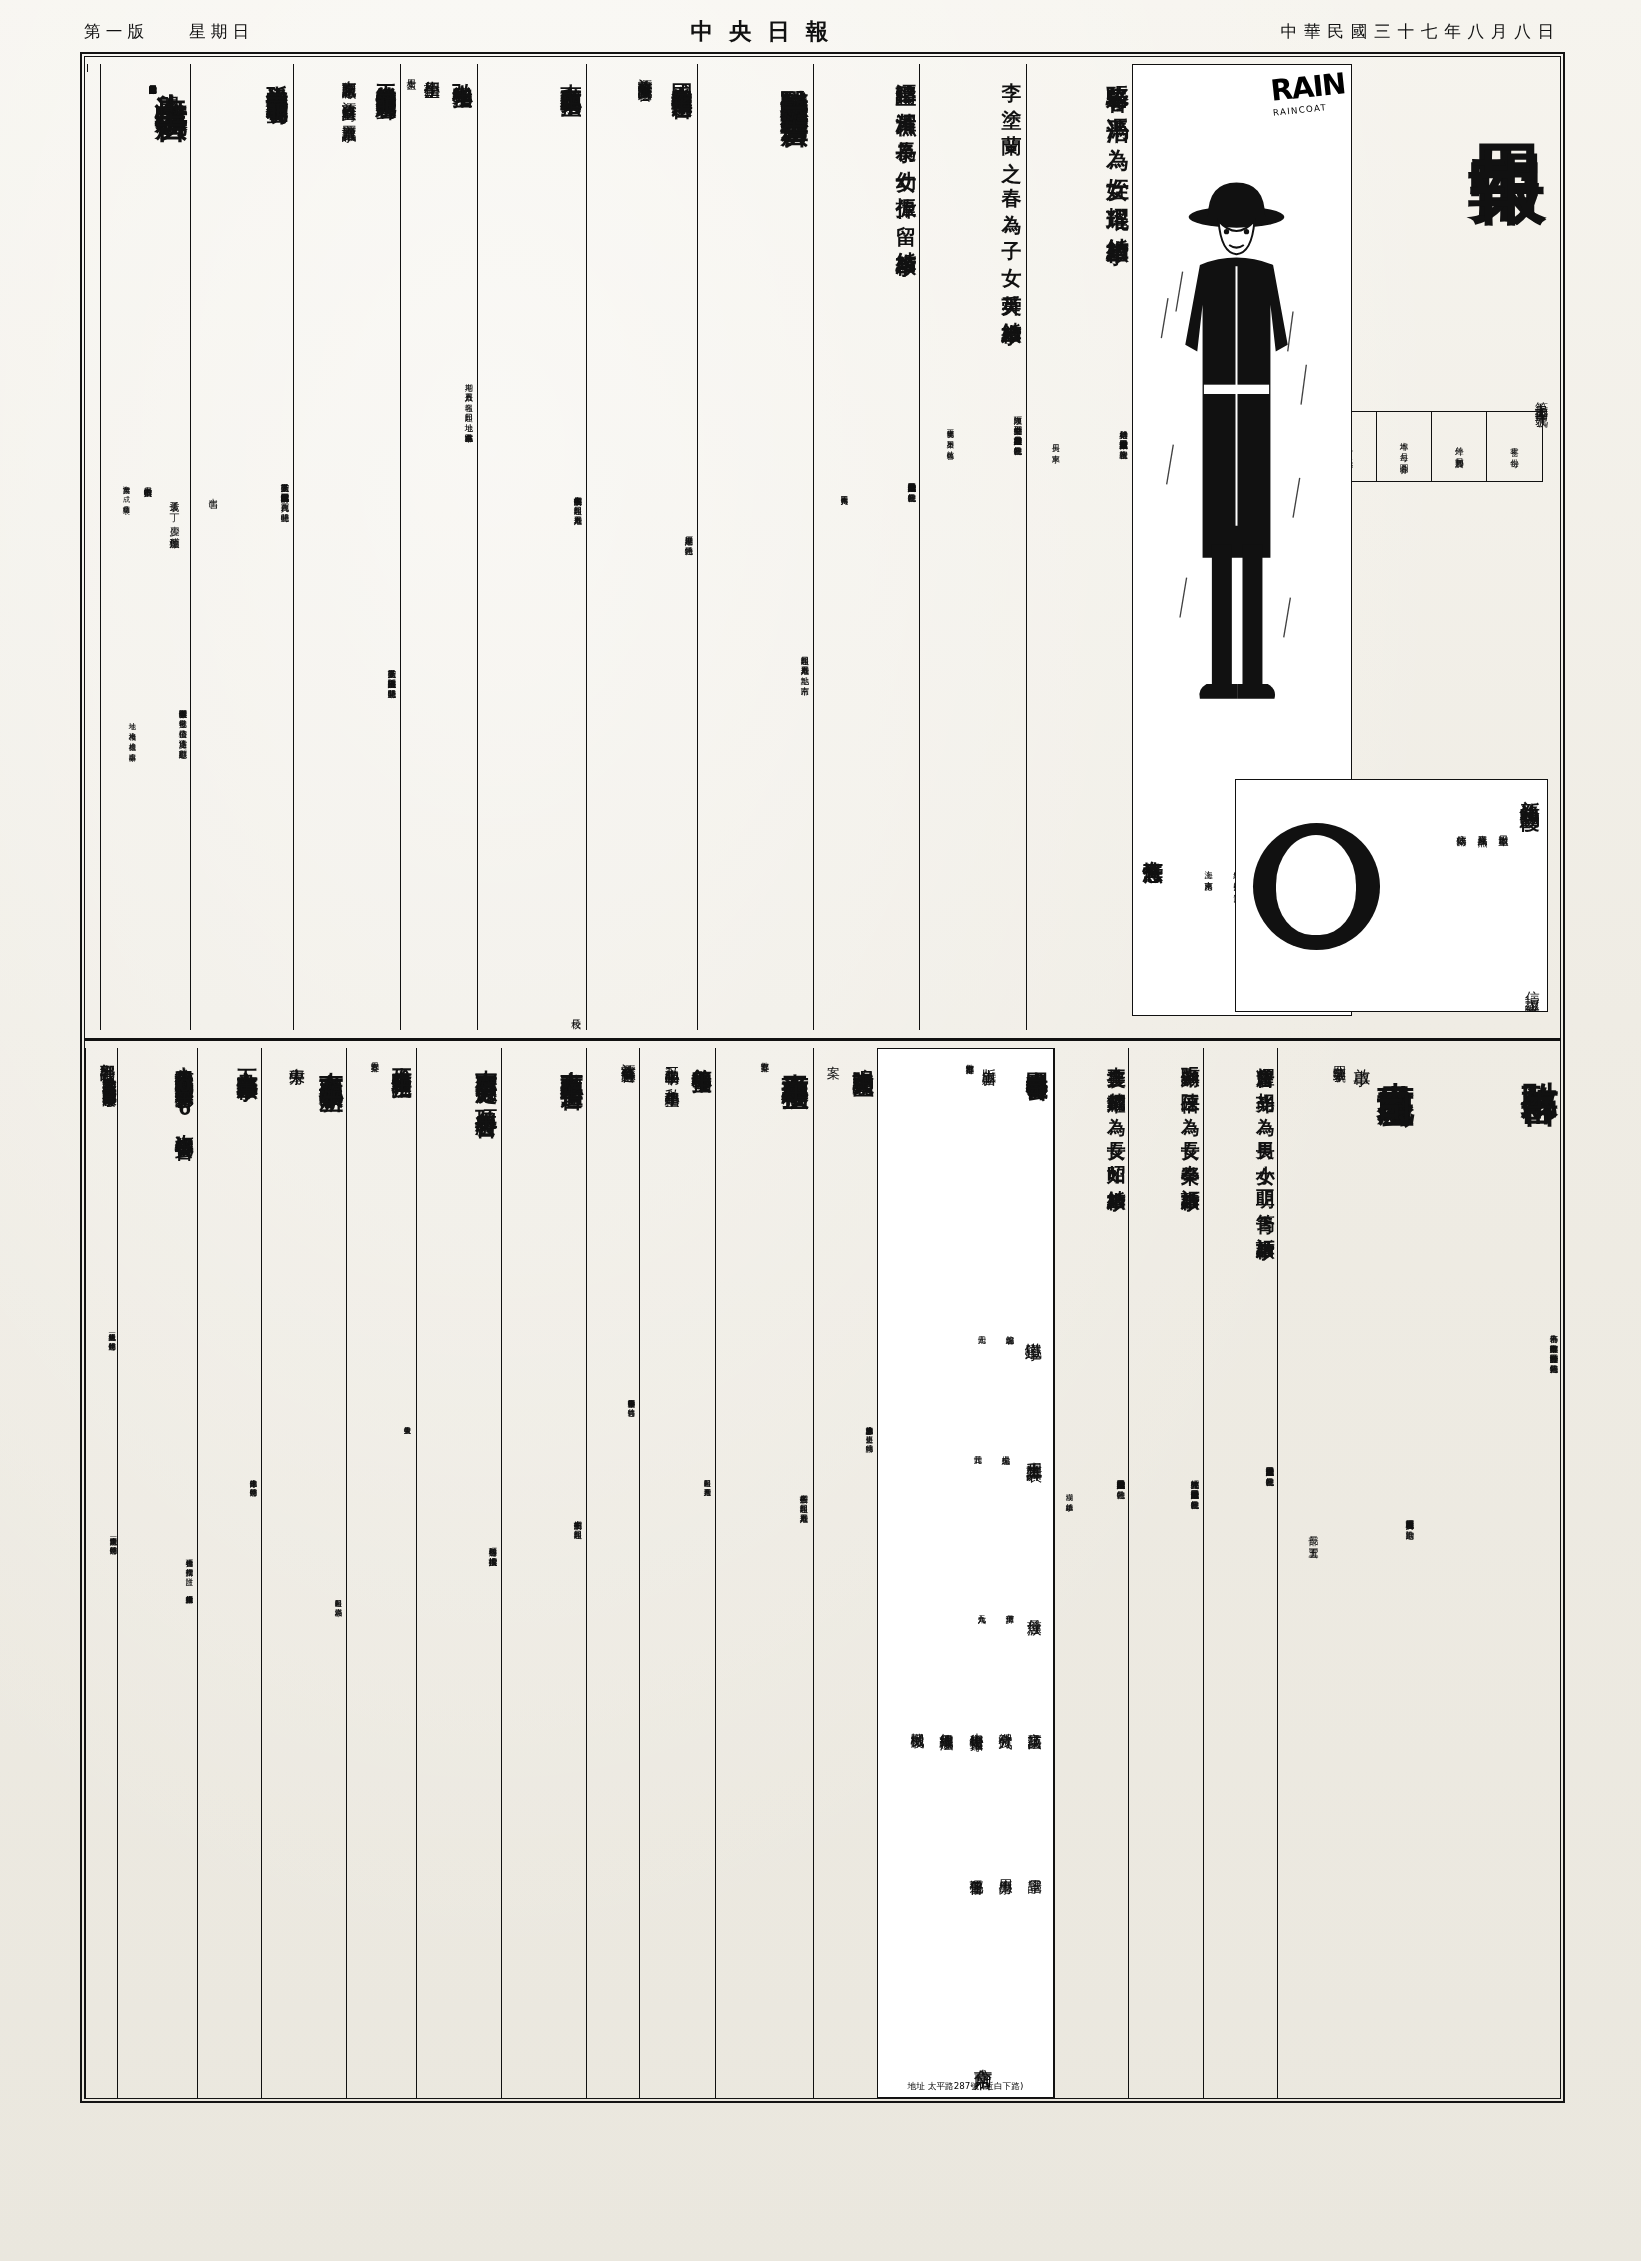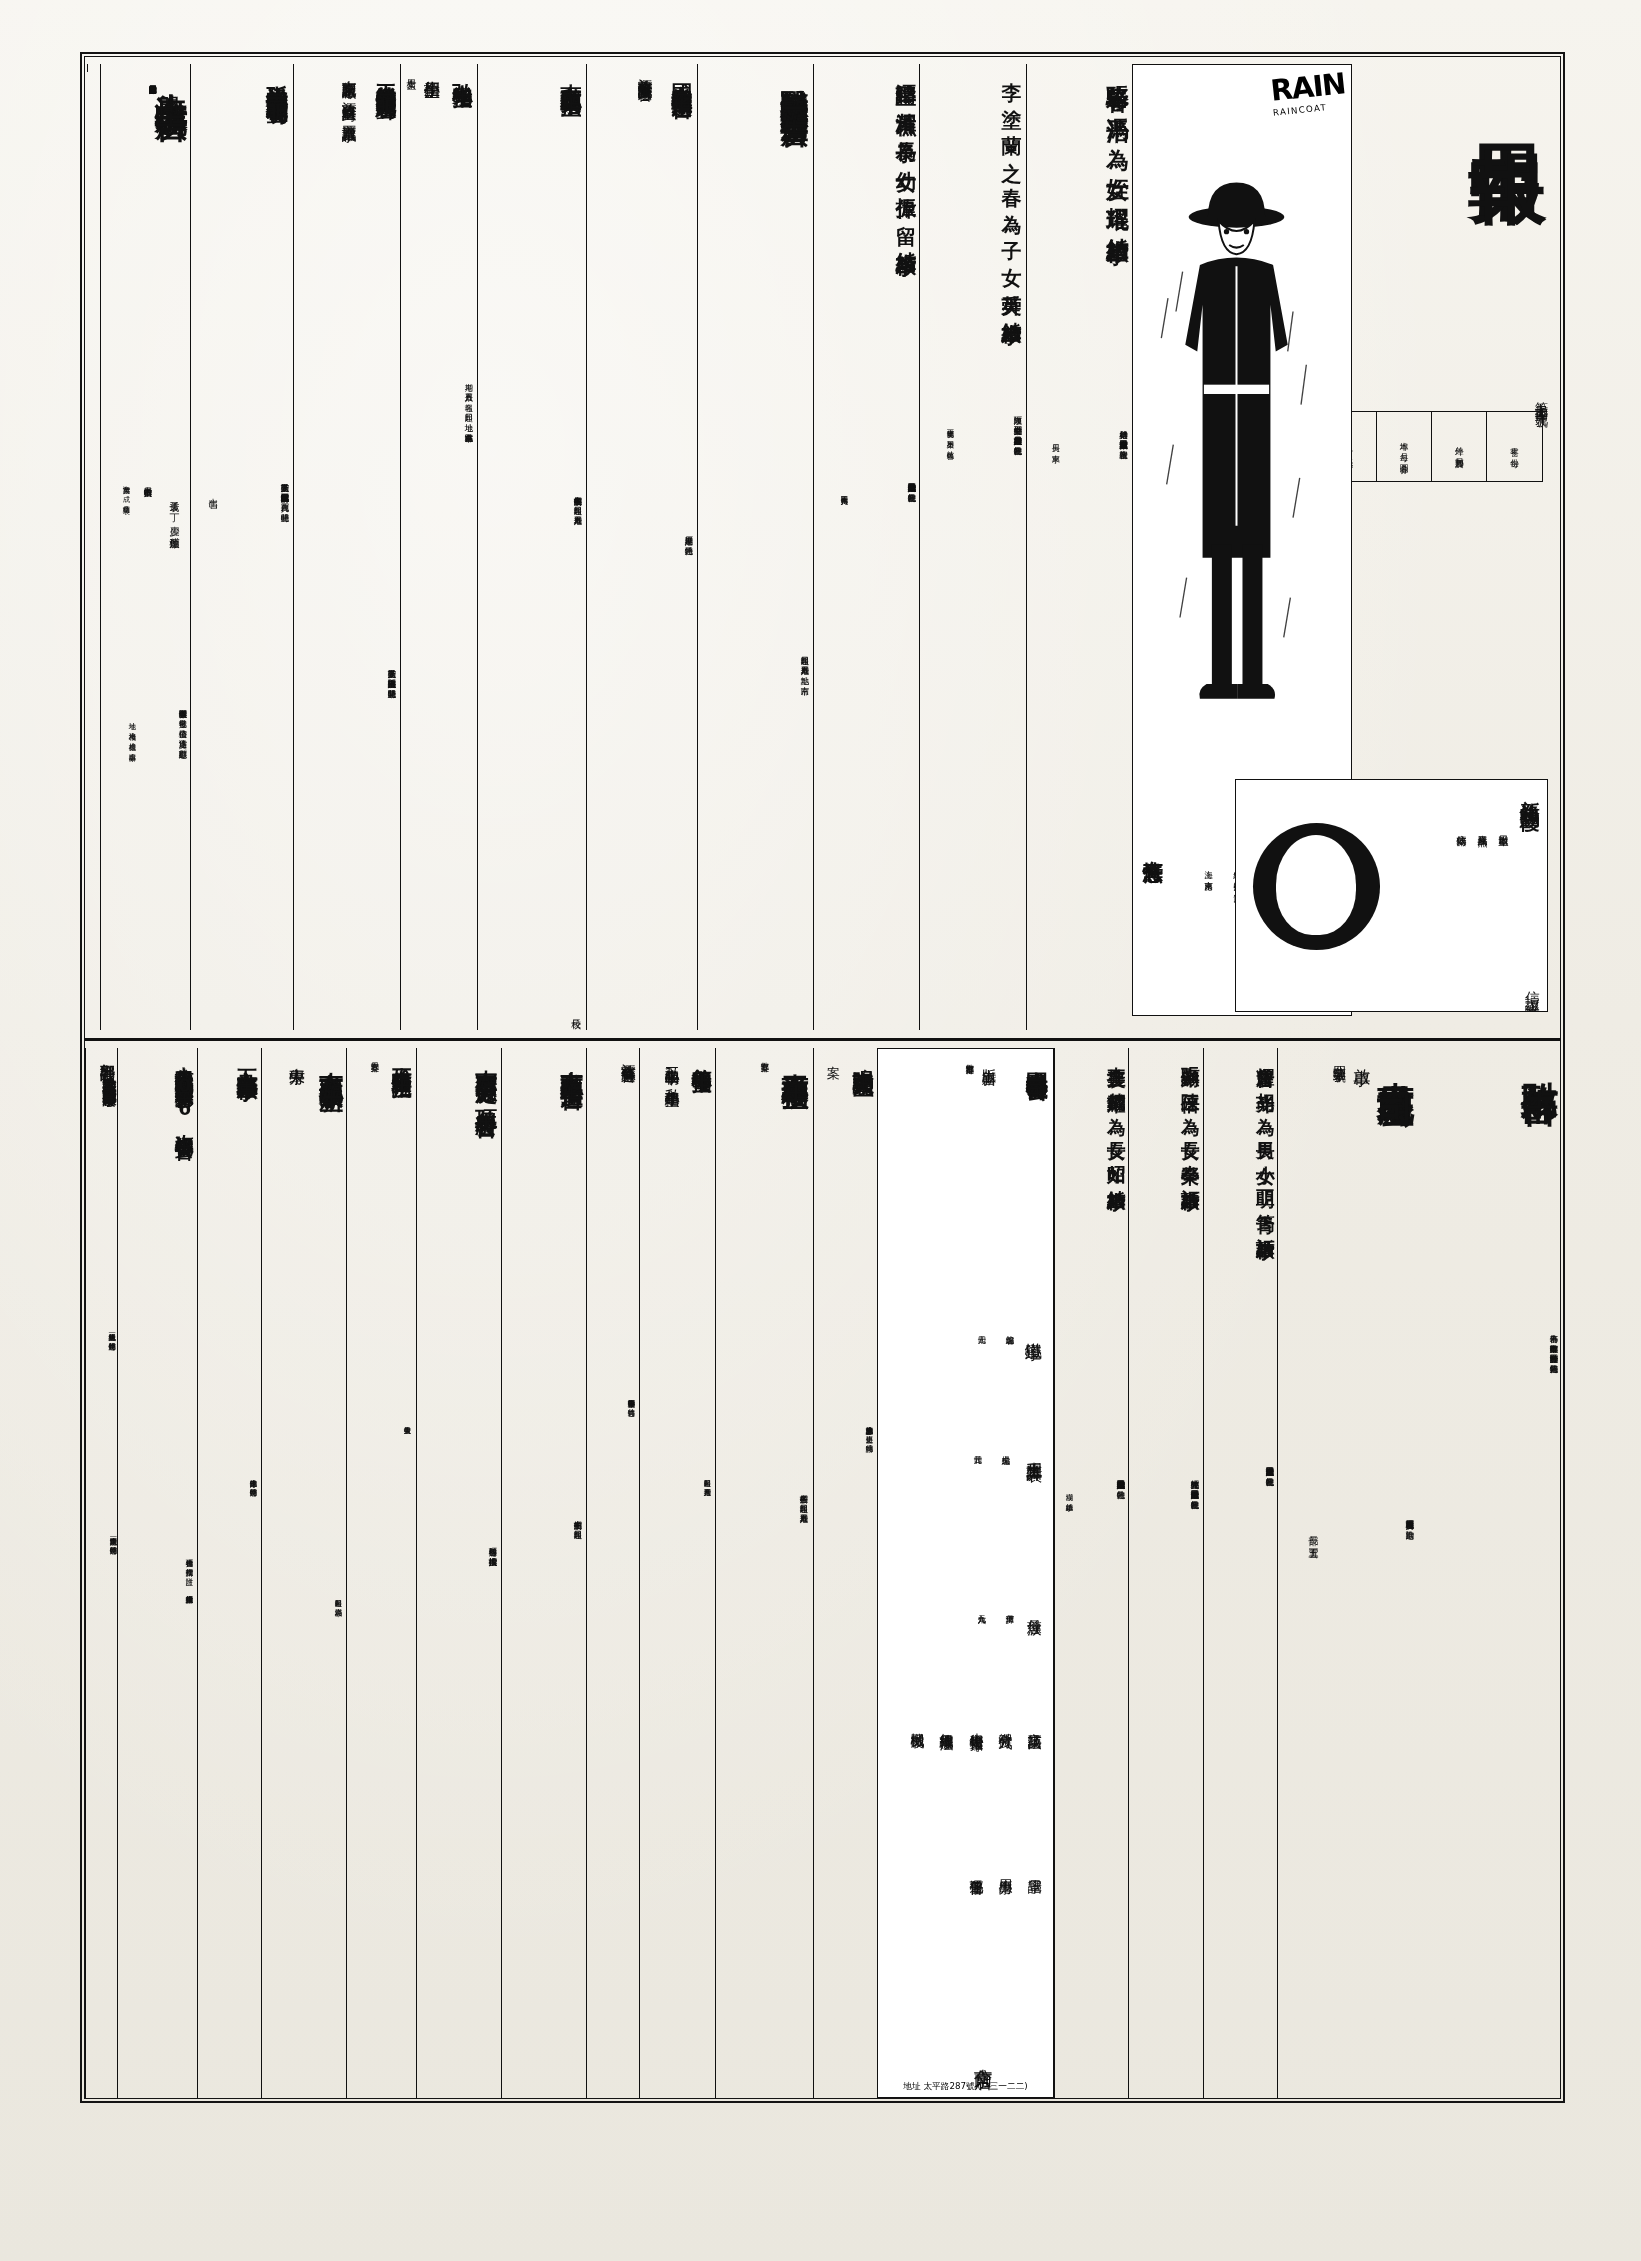--- a/index.html
+++ b/index.html
@@ -284,20 +284,28 @@
     text-align: center;
     font-size: 8.7px;
   }
 </style>
 </head>
 <body>
 
 <div id="page">
   <div id="paper-tint"></div>
 
+  <div class="masthead-row">
+    <div class="left-grp">
+      <span>第一版</span>
+      <span>星期日</span>
+    </div>
+    <div class="center-title">中央日報</div>
+    <div>中華民國三十七年八月八日</div>
+  </div>
 
   <div class="frame"></div>
   <div class="frame-inner"></div>
 
   <div class="nameplate">
     <div class="title v">中央日報</div>
     <div class="colophon vw">
       <span>社址南京中山路中正路二十九號</span><br>
       <span>電話 總機二三一二一 二三一二二</span><br>
       <span>編輯部 二三一二三</span><br>
@@ -497,21 +505,21 @@
     <div class="v" style="font-size:14px; position:absolute; right:10.7px; top:673px;">高級英語法</div>
     <div class="v" style="font-size:14px; position:absolute; right:40px; top:673px;">微分方程式</div>
     <div class="v" style="font-size:14px; position:absolute; right:69px; top:673px;">小學算術複習指導</div>
     <div class="v" style="font-size:14px; position:absolute; right:99px; top:673px;">無線電機修理法</div>
     <div class="v" style="font-size:14px; position:absolute; right:128px; top:673px;">機械製圖</div>
     <div class="v" style="font-size:14px; position:absolute; right:10.7px; top:819px;">電話學</div>
     <div class="v" style="font-size:14px; position:absolute; right:40px; top:819px;">應用力學</div>
     <div class="v" style="font-size:14px; position:absolute; right:69px; top:819px;">普通化學下冊</div>
 
     <div class="v" style="font-size:18.6px; position:absolute; right:60px; bottom:40px;">南京分店</div>
-    <div class="footer-note">地址 太平路287號 (二三一二二)</div>
+    <div class="footer-note">地址 太平路287號 (近白下路)</div>
   </div>
 
   <div class="col" style="left:813px; top:1048px; width:64px; height:1050px;">
     <div class="v hl" style="font-size:21px; position:absolute; right:2.7px; top:4px;">鳴謝郭大夫麗生</div>
     <div class="v" style="font-size:13.3px; position:absolute; right:37px; top:6.7px;">案</div>
     <div class="vw xxs" style="position:absolute; right:4px; top:373px; height:639px; width:41px;">承蒙郭大夫麗生悉心診治 得慶更生 特此鳴謝</div>
   </div>
 
   <div class="col" style="left:715px; top:1048px; width:97px; height:1050px;">
     <div class="v bighead" style="font-size:27px; position:absolute; right:2.7px; top:4px;">南京工業專科學校招生</div>

